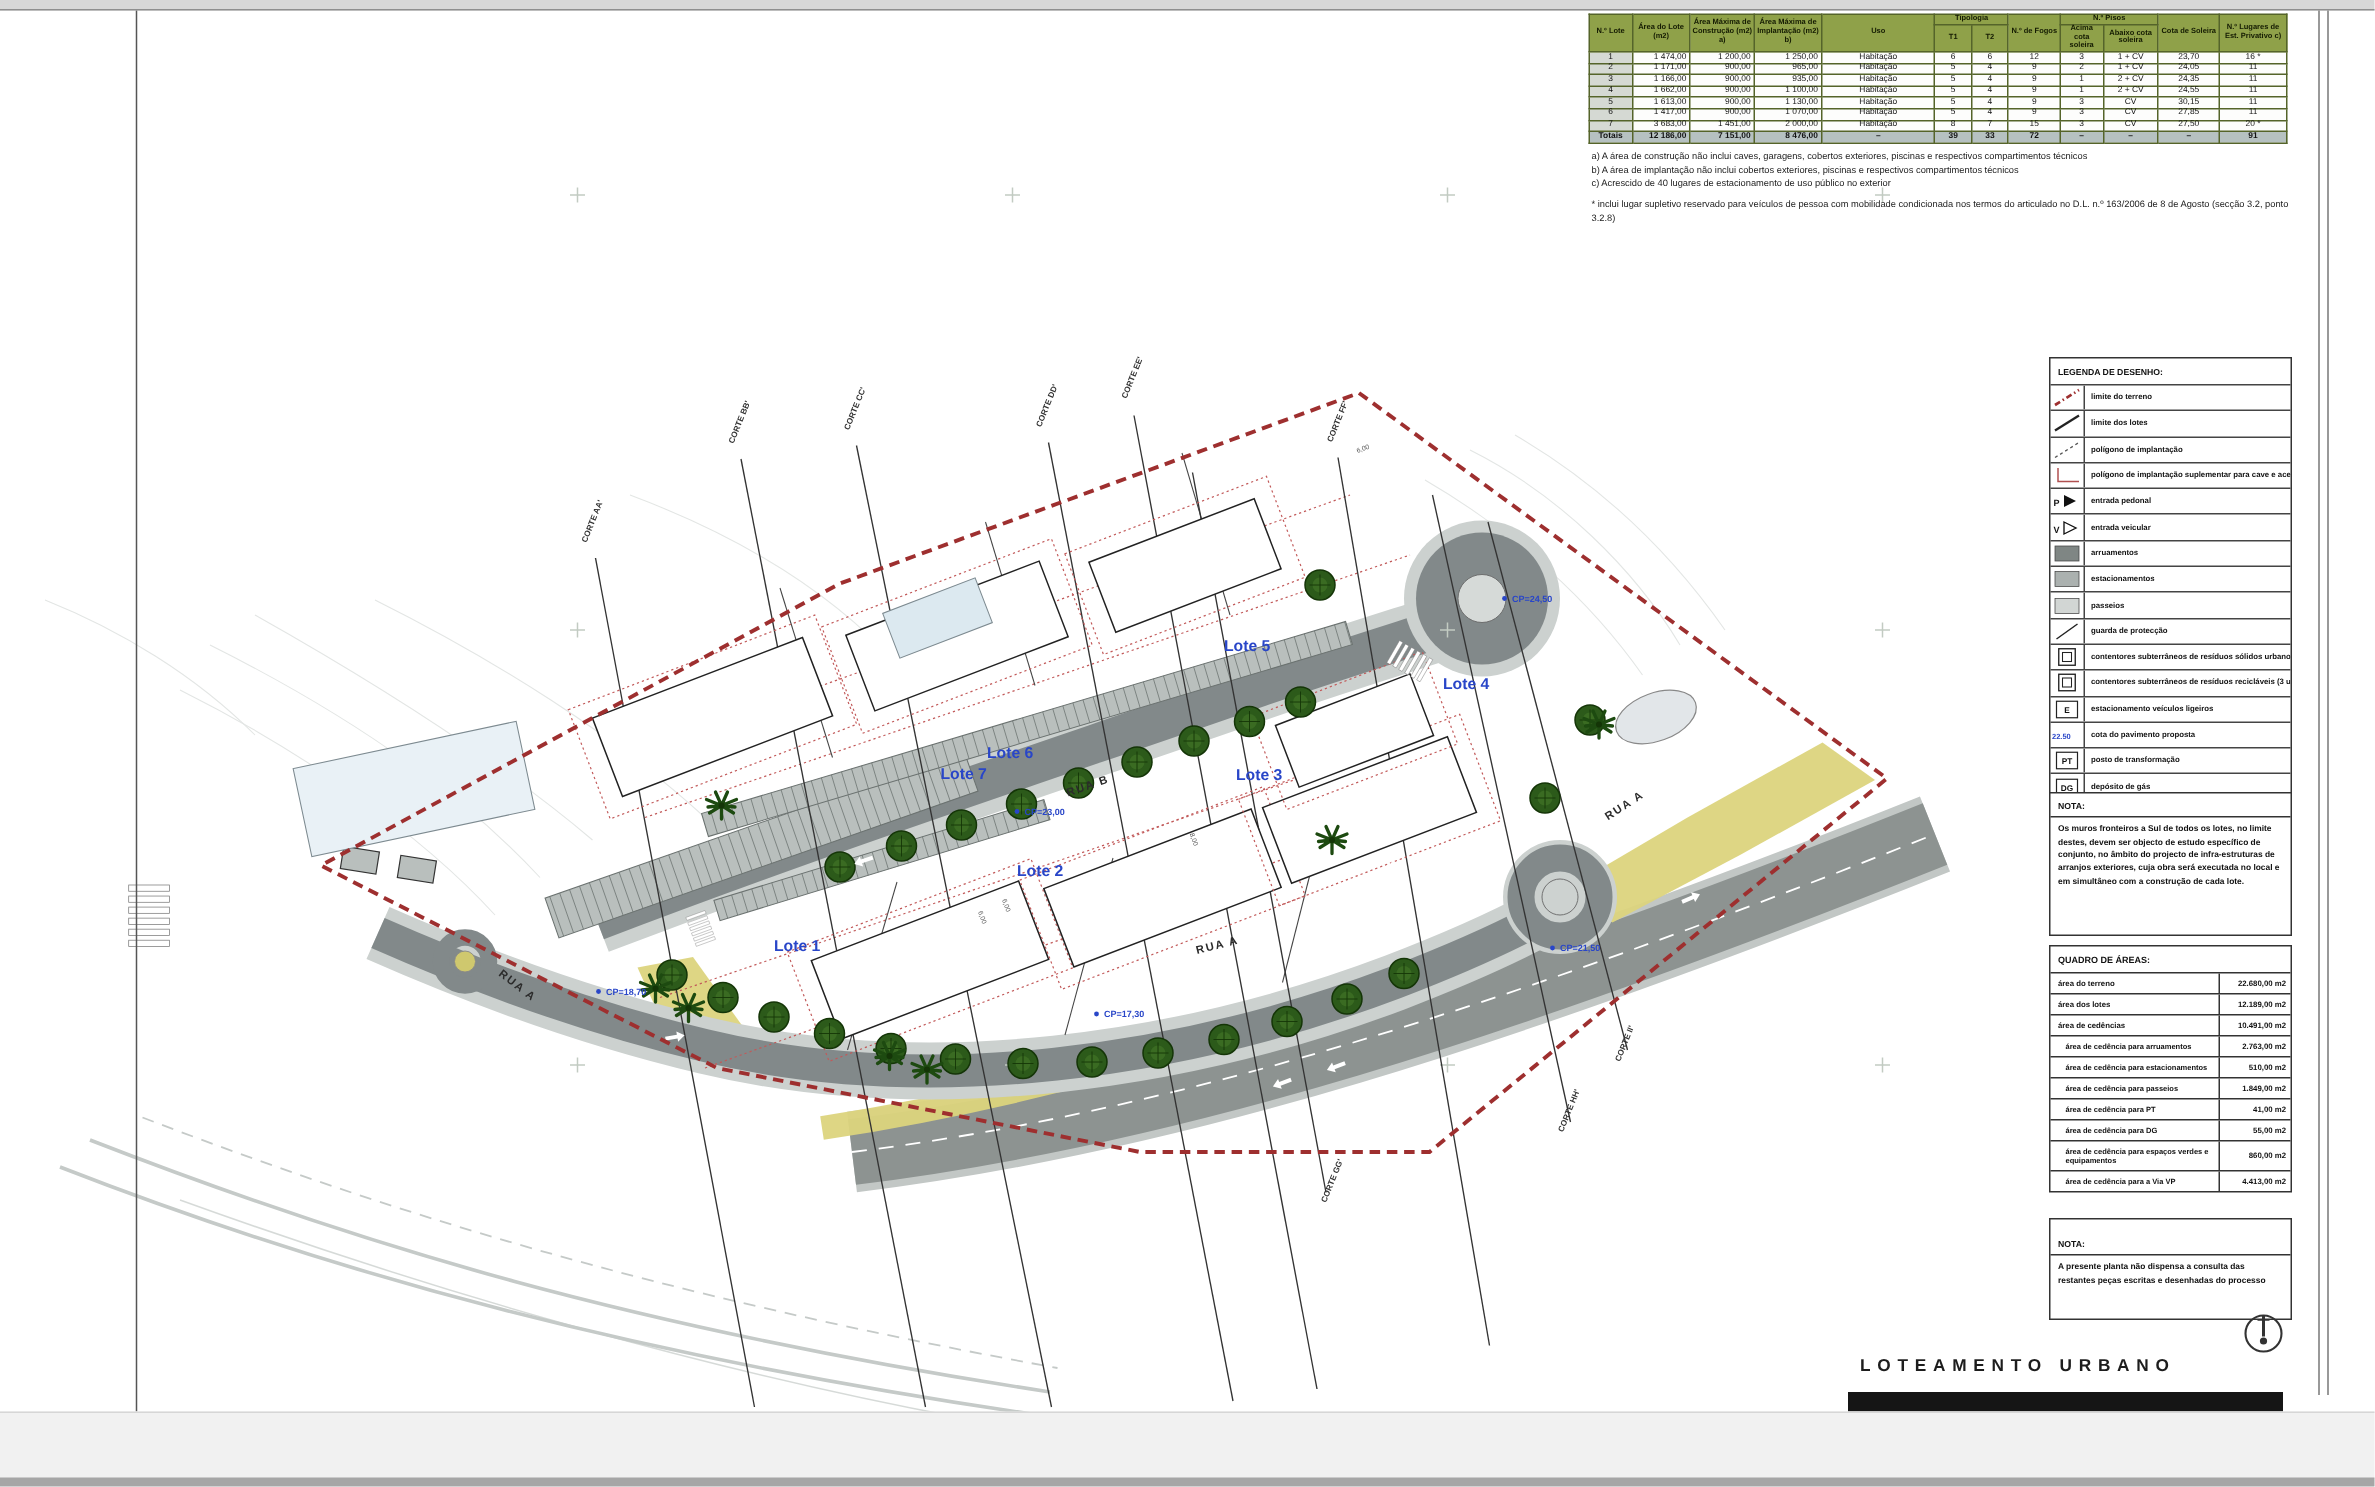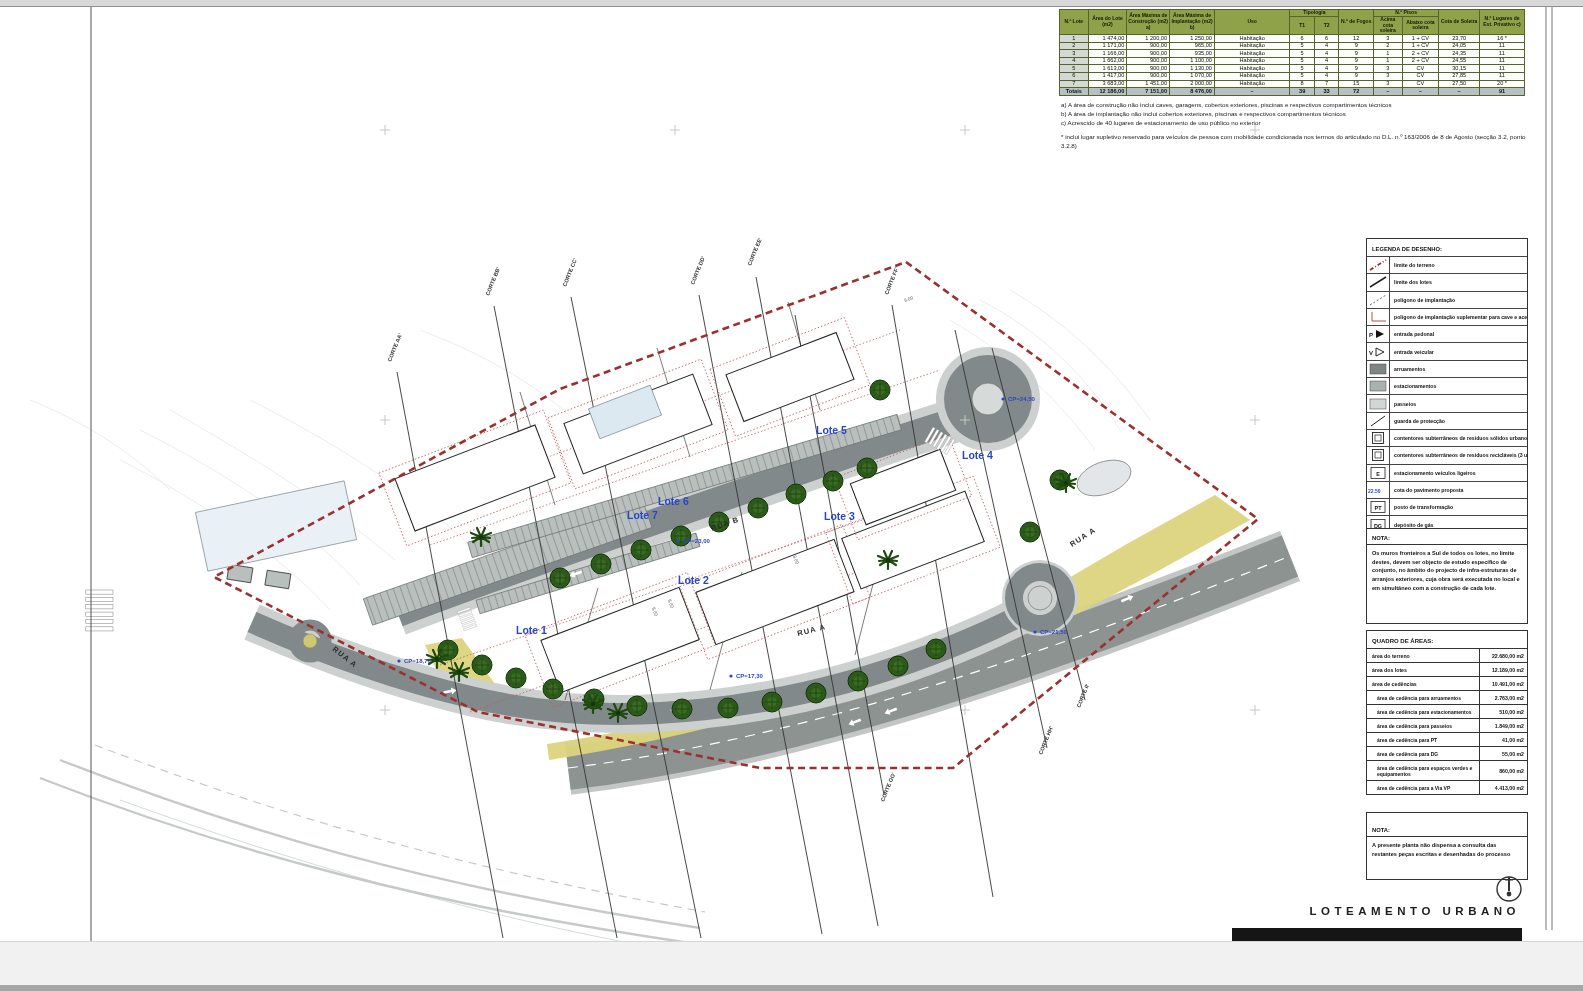--- a/index.html
+++ b/index.html
@@ -35,21 +35,21 @@
   .nota-box .body{border-top:1px solid #333;font-size:5.6px;font-weight:bold;color:#111;line-height:1.55;padding:4px 5px 5px 5px;}
   
   #quadro{left:1366px;top:630px;width:160px;background:#fff;border:1px solid #333;z-index:3;}
   #quadro .title{font-size:6px;font-weight:bold;color:#111;padding:7px 5px 4px 5px;}
   .q-row{display:flex;border-top:1px solid #333;align-items:stretch;}
   .q-row .lab{flex:1;font-size:5.2px;font-weight:bold;color:#111;padding:3.5px 2px 3.5px 5px;}
   .q-row.sub .lab{padding-left:10px;font-size:5px;}
   .q-row .val{width:44px;border-left:1px solid #333;font-size:5.2px;font-weight:bold;color:#111;
     display:flex;align-items:center;justify-content:flex-end;padding-right:3px;}
   
-  #sheet-title{left:1240px;top:905px;width:280px;text-align:right;font-size:11.5px;letter-spacing:4.5px;
+  #sheet-title{left:1240px;top:905px;width:280px;text-align:left;font-size:11.5px;letter-spacing:4.5px;
     color:#1d1d1d;font-weight:600;z-index:3;}
   #black-bar{left:1232px;top:928px;width:290px;height:13px;background:#151515;z-index:3;}
   #north{left:1494px;top:874px;z-index:3;}
   
   .lbl-lot{font:700 10.5px "Liberation Sans",sans-serif;fill:#2946c8;}
   .lbl-street{font:700 7.5px "Liberation Sans",sans-serif;fill:#2b2b2b;letter-spacing:1.2px;}
   .lbl-cp{font:700 6px "Liberation Sans",sans-serif;fill:#2946c8;}
   .lbl-corte{font:600 5.5px "Liberation Sans",sans-serif;fill:#333;}
   .lbl-dim{font:400 4.5px "Liberation Sans",sans-serif;fill:#555;}
 </style>

